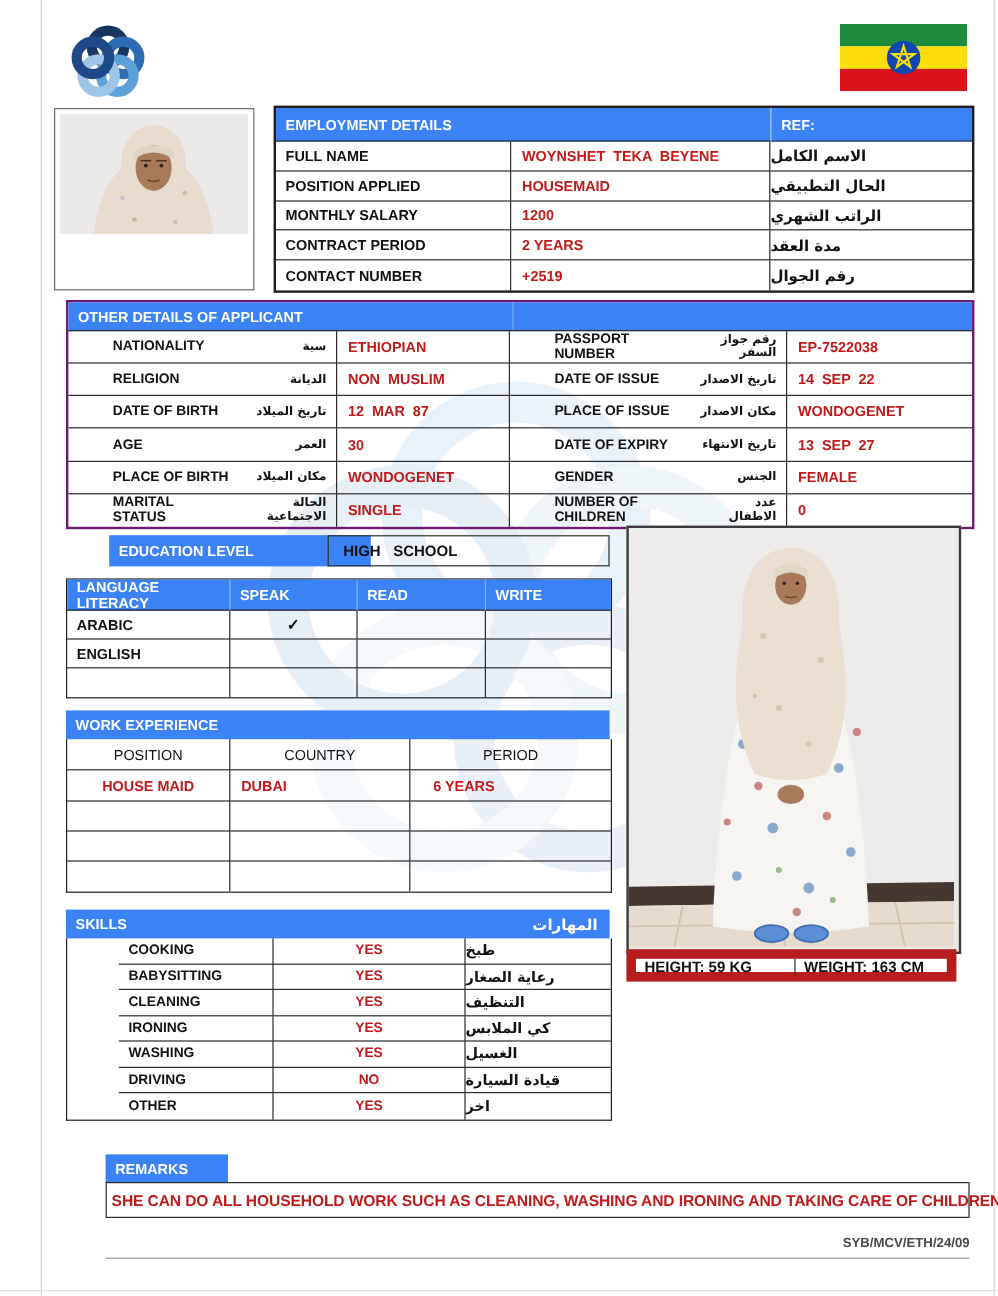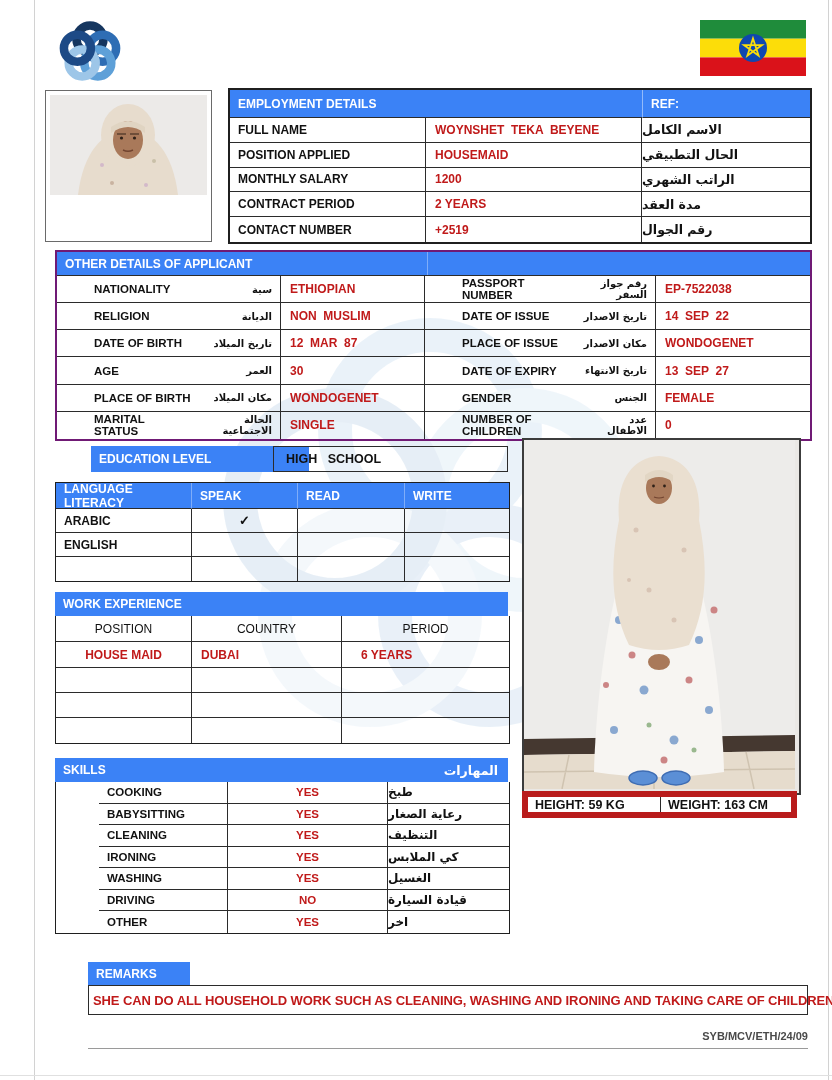--- a/index.html
+++ b/index.html
@@ -78,21 +78,21 @@
               font-weight:bold;font-size:12px;}
   .skills-bar .arr{font-family:"DejaVu Sans",sans-serif;direction:rtl;font-size:12.5px;}
   .skills{left:55px;top:782px;width:453px;border:1.5px solid #1f1f1f;border-top:none;
           display:grid;grid-template-columns:172px 160px 1fr;grid-template-rows:repeat(7,21.5px);}
   .skills .lab{font-size:11.5px;margin-left:43px;}
   .skills .sv{justify-content:center;color:#c01a1a;font-weight:bold;font-size:11.5px;}
   .skills .arlab{font-size:12px;}
 
   
   .body-box{left:522px;top:438px;width:275px;height:353px;border:2px solid #3c3c3c;background:#eae8e5;overflow:hidden;}
-  .hw{left:522px;top:791px;width:275px;height:27px;border:6px solid #b91c1c;box-sizing:border-box;
+  .hw{left:522px;top:791px;width:275px;height:27px;border:8px solid #b91c1c;box-sizing:border-box;
       display:grid;grid-template-columns:133px 1fr;}
   .hw div{display:flex;align-items:center;font-weight:bold;font-size:12.5px;padding-left:7px;}
   .hw div:first-child{border-right:1.5px solid #2b2b2b;}
 
   
   .rem-bar{left:88px;top:962px;width:102px;height:23px;padding-left:8px;box-sizing:border-box;}
   .rem-row{left:88px;top:985px;width:720px;height:30px;border:1.5px solid #2b2b2b;box-sizing:border-box;
            display:flex;align-items:center;color:#c01a1a;font-weight:bold;font-size:13px;
            letter-spacing:-0.1px;padding-left:4px;white-space:nowrap;}
   .refcode{left:88px;top:1030px;width:720px;text-align:right;font-weight:bold;font-size:11px;

